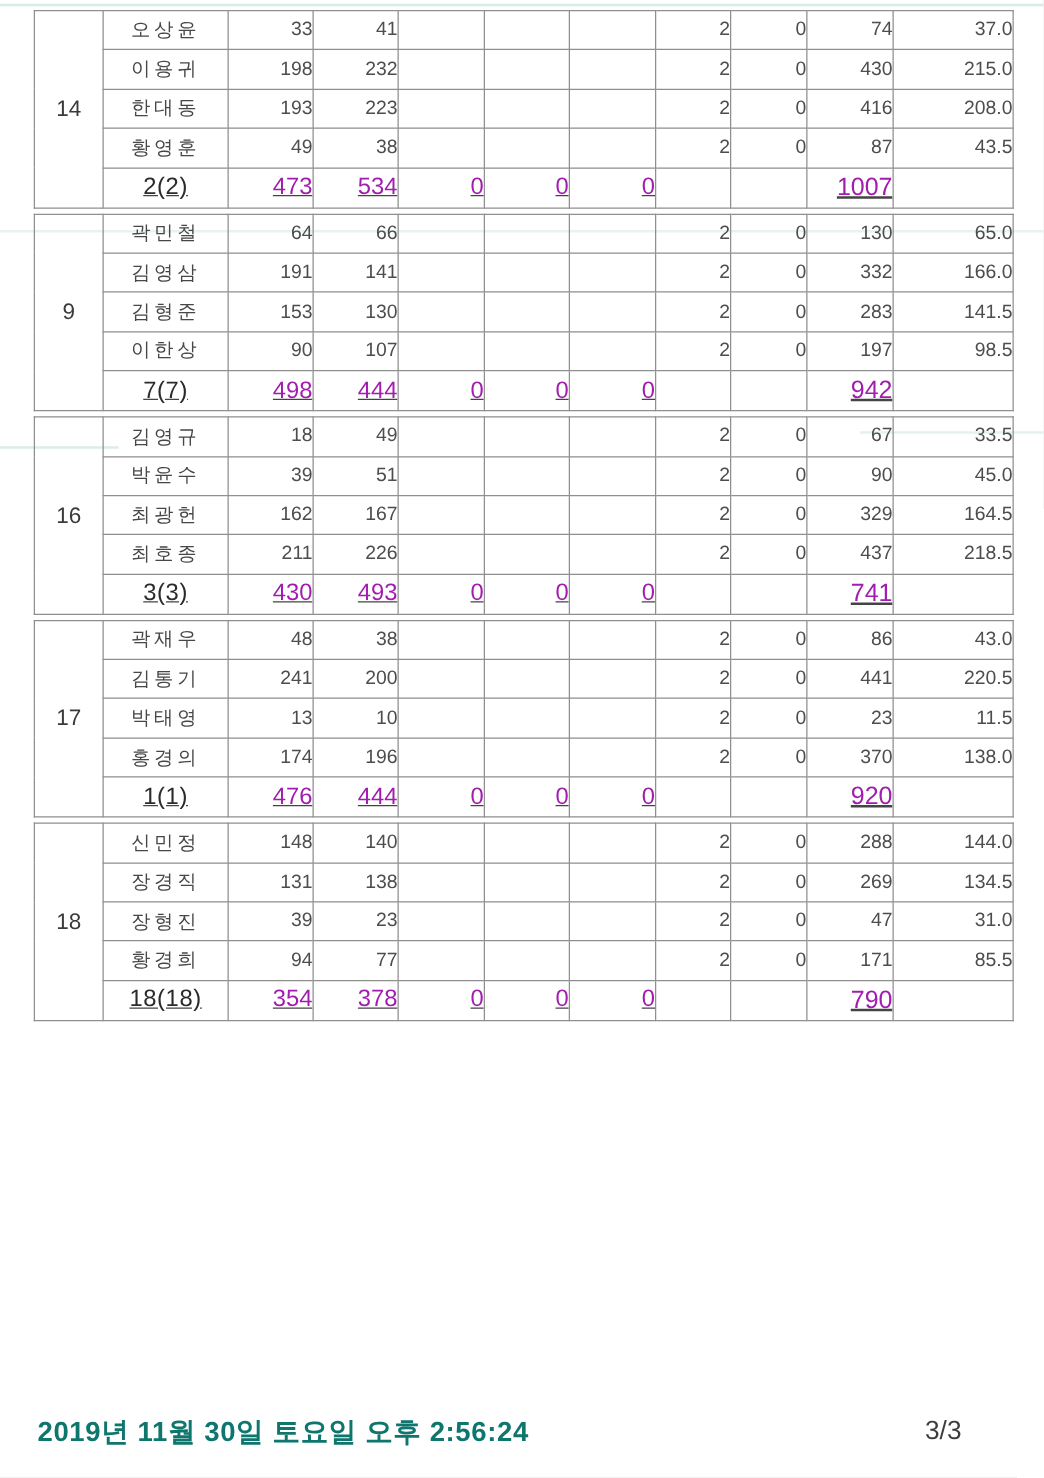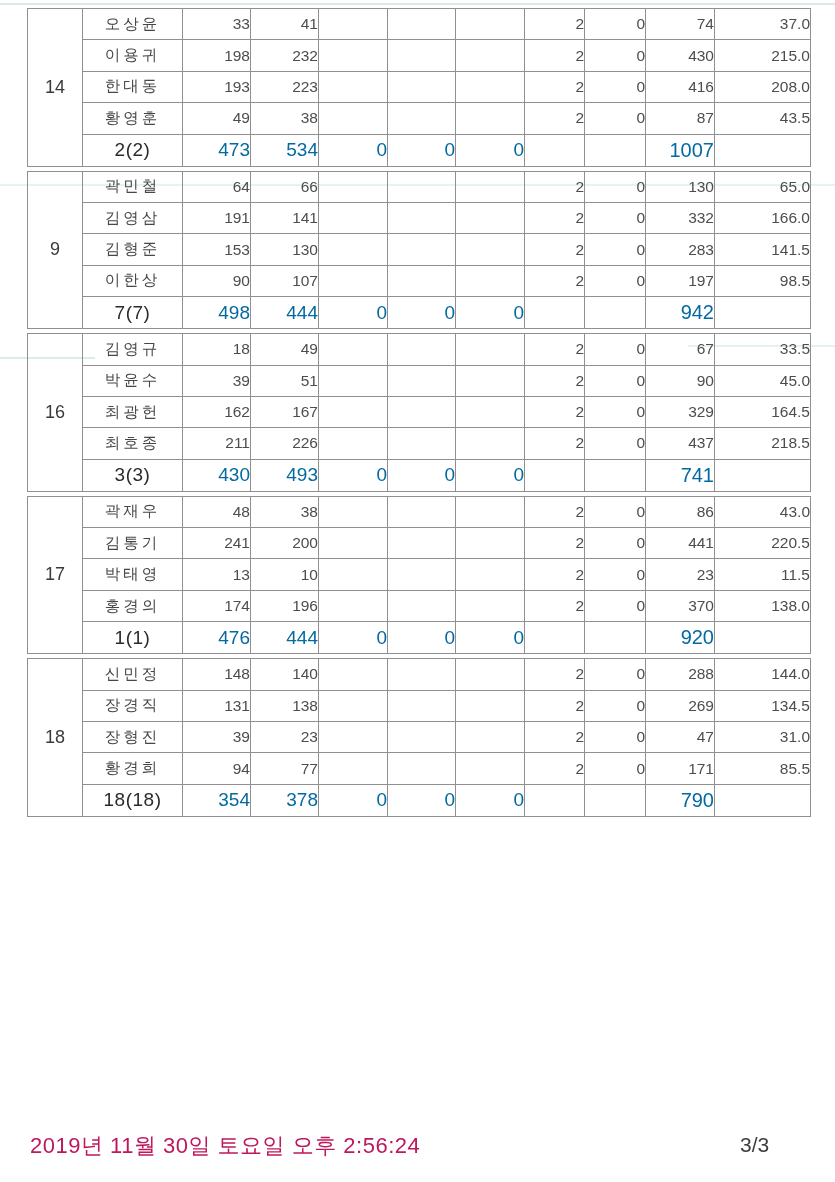--- a/index.html
+++ b/index.html
@@ -27,21 +27,21 @@
     margin:0 0 4px 0;
   }
   table.group-table td{
     border:1px solid #8f8f8f;
     vertical-align:middle;
     padding:0;
     overflow:hidden;
     white-space:nowrap;
   }
   tr.member-row{height:31.4px;}
-  tr.summary-row{height:32px;}
+  tr.summary-row{height:32px;text-decoration:underline;}
 
   td.group-cell{
     vertical-align:bottom;
     text-align:center;
     font-size:18px;
     color:#3a3a3a;
     padding-bottom:6px;
   }
   td.name-cell{
     text-align:center;
@@ -61,26 +61,26 @@
   td.pd{padding-right:17px;}
   td.pt{padding-right:9px;}
   td.pv{padding-right:15px;}
 
   tr.summary-row td{color:#2b2b2b;font-weight:500;}
   tr.summary-row td.label-cell{
     text-align:center;
     font-size:19px;
     letter-spacing:0.5px;
   }
-  tr.summary-row td.num{font-size:19px;color:#0369a1;}
+  tr.summary-row td.num{font-size:19px;color:#a21caf;}
   tr.summary-row td.total-cell{font-size:20px;margin-top:12px;}
 
   #footer-datetime{
     position:absolute;left:30px;top:1131px;
-    font-size:22px;color:#be185d;letter-spacing:0.5px;
+    font-size:22px;color:#0f766e;letter-spacing:0.5px;font-weight:bold;
   }
   #page-indicator{
     position:absolute;left:740px;top:1133px;
     font-size:21px;color:#3d3d3d;
   }
 </style>
 </head>
 <body>
 
 <div id="page">

